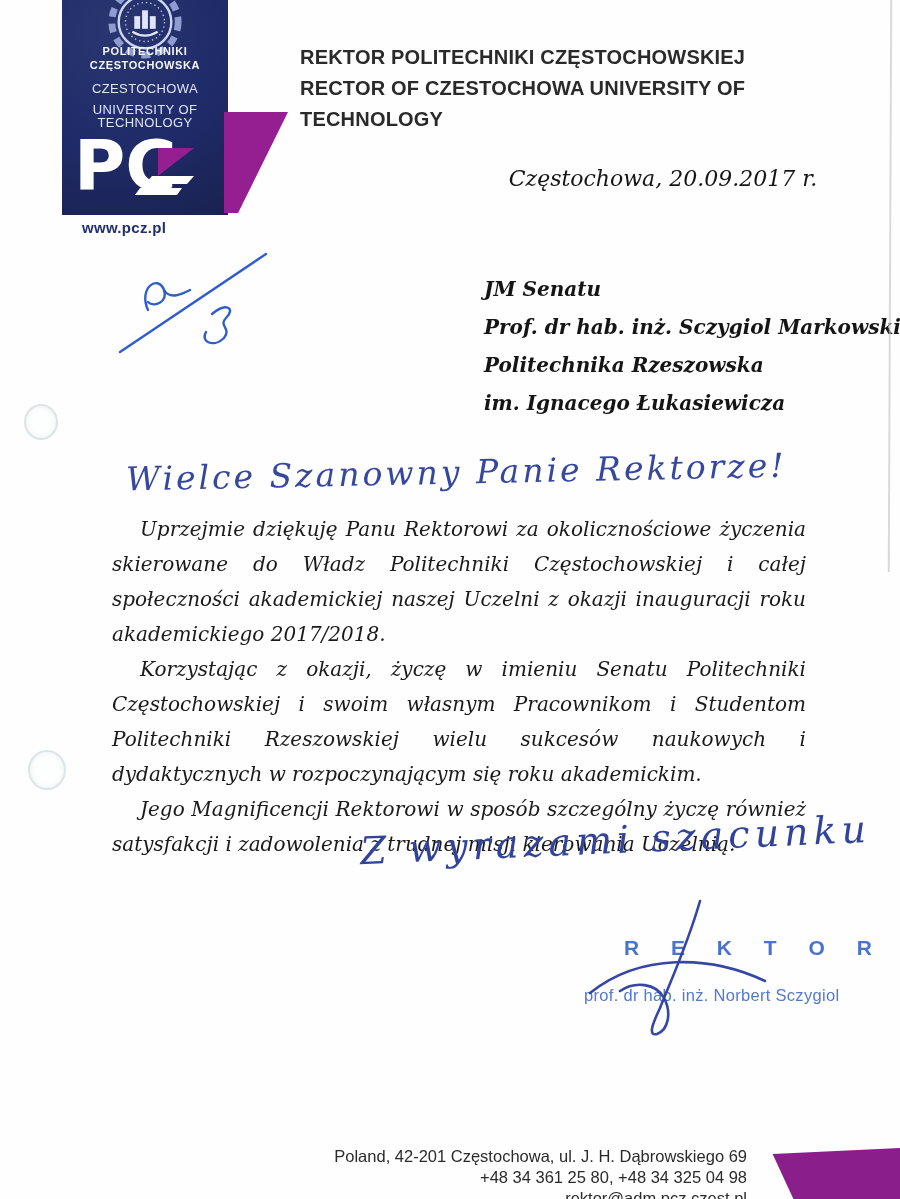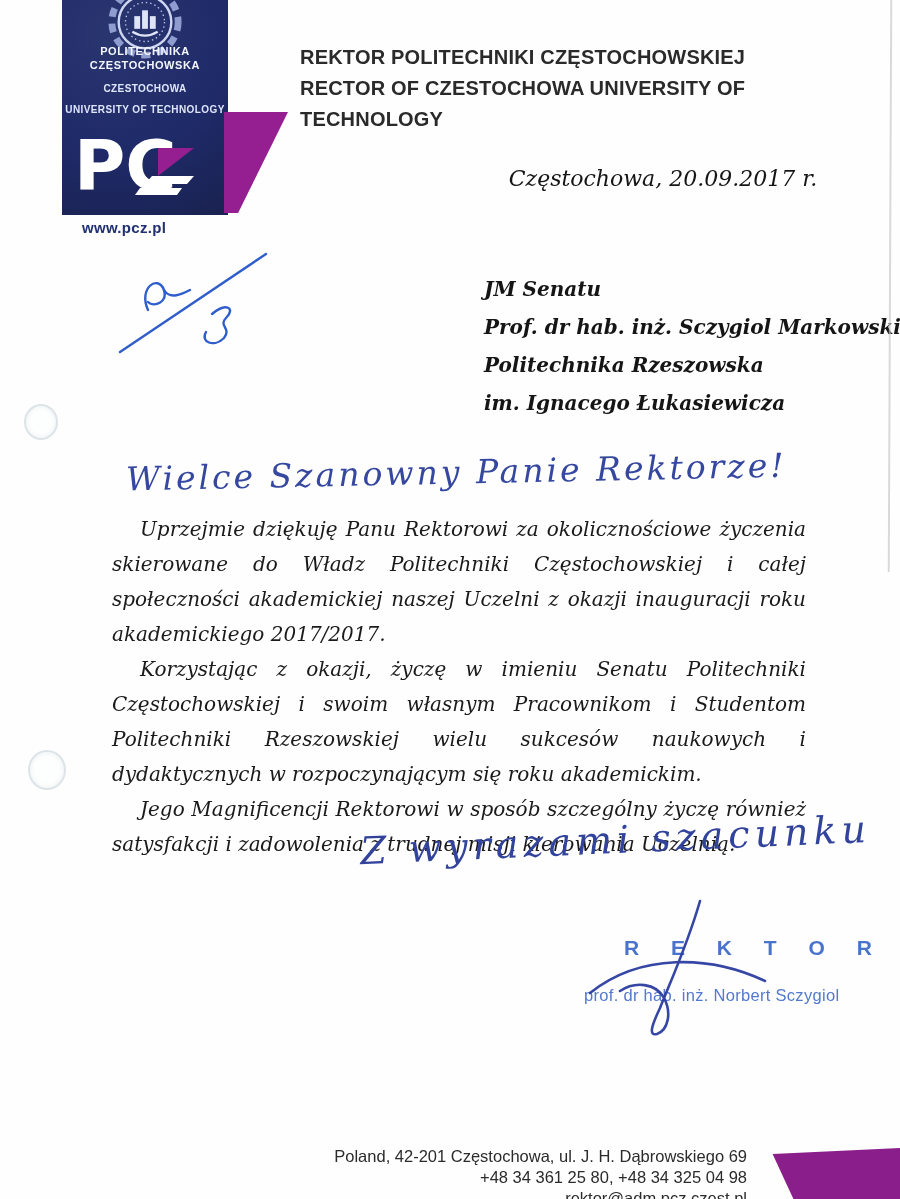--- a/index.html
+++ b/index.html
@@ -14,21 +14,21 @@
     background:radial-gradient(circle at 30% 15%, #2a366f 0%, #1f2a69 55%, #19224f 100%);
   }
   .magenta-flag{
     position:absolute;left:224px;top:112px;width:64px;height:101px;
     background:#951f90;
     clip-path:polygon(0% 0%,100% 0%,22% 100%,0% 100%);
   }
   .emblem{position:absolute;left:44px;top:-17px;width:78px;height:78px;}
   .logo-lines{position:absolute;left:0;top:44px;width:166px;text-align:center;color:#f4f6ff;}
   .logo-lines .pl{font-size:11px;font-weight:bold;letter-spacing:.6px;line-height:14px;}
-  .logo-lines .en{font-size:10px;font-weight:bold;letter-spacing:.4px;line-height:13px;margin-top:10px;color:#dfe5fa;}
+  .logo-lines .en{font-size:13px;font-weight:normal;letter-spacing:.4px;line-height:13px;margin-top:10px;color:#dfe5fa;}
   .wordmark{position:absolute;left:16px;top:128px;width:132px;height:72px;}
   .website{
     position:absolute;left:82px;top:219px;color:#203070;
     font-size:15px;font-weight:bold;letter-spacing:.3px;
   }
   
   .head-title{
     position:absolute;left:300px;top:42px;width:560px;
     color:#2a2a2a;font-size:20px;font-weight:600;line-height:31px;letter-spacing:.2px;
   }
@@ -100,21 +100,21 @@
   <svg class="emblem" viewBox="0 0 80 80">
     <circle cx="40" cy="40" r="34" fill="none" stroke="#8f9cd0" stroke-width="7" stroke-dasharray="9 7"></circle>
     <circle cx="40" cy="40" r="27" fill="none" stroke="#cdd5f0" stroke-width="2.5"></circle>
     <circle cx="40" cy="40" r="20" fill="none" stroke="#b6c1e8" stroke-width="1.4" stroke-dasharray="1.5 3"></circle>
     <rect x="29" y="34" width="6" height="13" fill="#dfe5f7"></rect>
     <rect x="37" y="28" width="6" height="19" fill="#dfe5f7"></rect>
     <rect x="45" y="34" width="6" height="13" fill="#dfe5f7"></rect>
     <path d="M27,50 Q40,58 53,50" fill="none" stroke="#dfe5f7" stroke-width="2.4"></path>
   </svg>
   <div class="logo-lines">
-    <div class="pl">POLITECHNIKA</div>
+    <div class="pl">POLITECHNIKI</div>
     <div class="pl">CZĘSTOCHOWSKA</div>
     <div class="en">CZESTOCHOWA</div>
     <div class="en" style="margin-top:8px;">UNIVERSITY OF TECHNOLOGY</div>
   </div>
   <svg class="wordmark" viewBox="0 0 132 72">
     <text x="-4" y="62" font-family="DejaVu Sans, sans-serif" font-weight="bold" font-size="70" fill="#ffffff">PC</text>
     <polygon points="80,20 116,20 80,48" fill="#951f90"></polygon>
     <polygon points="74,48 116,48 109,56 67,56" fill="#ffffff"></polygon>
     <polygon points="62,60 104,60 99,67 57,67" fill="#ffffff"></polygon>
   </svg>
@@ -144,21 +144,21 @@
   <div>Politechnika Rzeszowska</div>
   <div>im. Ignacego Łukasiewicza</div>
 </div>
 
 <div class="punch p1"></div>
 <div class="punch p2"></div>
 
 <div class="salutation">Wielce Szanowny Panie Rektorze!</div>
 
 <div class="body-text script">
-  <p>Uprzejmie dziękuję Panu Rektorowi za okolicznościowe życzenia skierowane do Władz Politechniki Częstochowskiej i całej społeczności akademickiej naszej Uczelni z okazji inauguracji roku akademickiego 2017/2017.</p>
+  <p>Uprzejmie dziękuję Panu Rektorowi za okolicznościowe życzenia skierowane do Władz Politechniki Częstochowskiej i całej społeczności akademickiej naszej Uczelni z okazji inauguracji roku akademickiego 2017/2018.</p>
   <p>Korzystając z okazji, życzę w imieniu Senatu Politechniki Częstochowskiej i swoim własnym Pracownikom i Studentom Politechniki Rzeszowskiej wielu sukcesów naukowych i dydaktycznych w rozpoczynającym się roku akademickim.</p>
   <p>Jego Magnificencji Rektorowi w sposób szczególny życzę również satysfakcji i zadowolenia z trudnej misji kierowania Uczelnią.</p>
 </div>
 
 <div class="closing">Z wyrazami szacunku</div>
 
 <div class="stamp-title">R E K T O R</div>
 <div class="stamp-name">prof. dr hab. inż. Norbert Sczygiol</div>
 <svg class="sig-flourish" viewBox="0 0 260 150">
   <g fill="none" stroke="#2b3da0" stroke-width="2.6" stroke-linecap="round" opacity="0.95">

